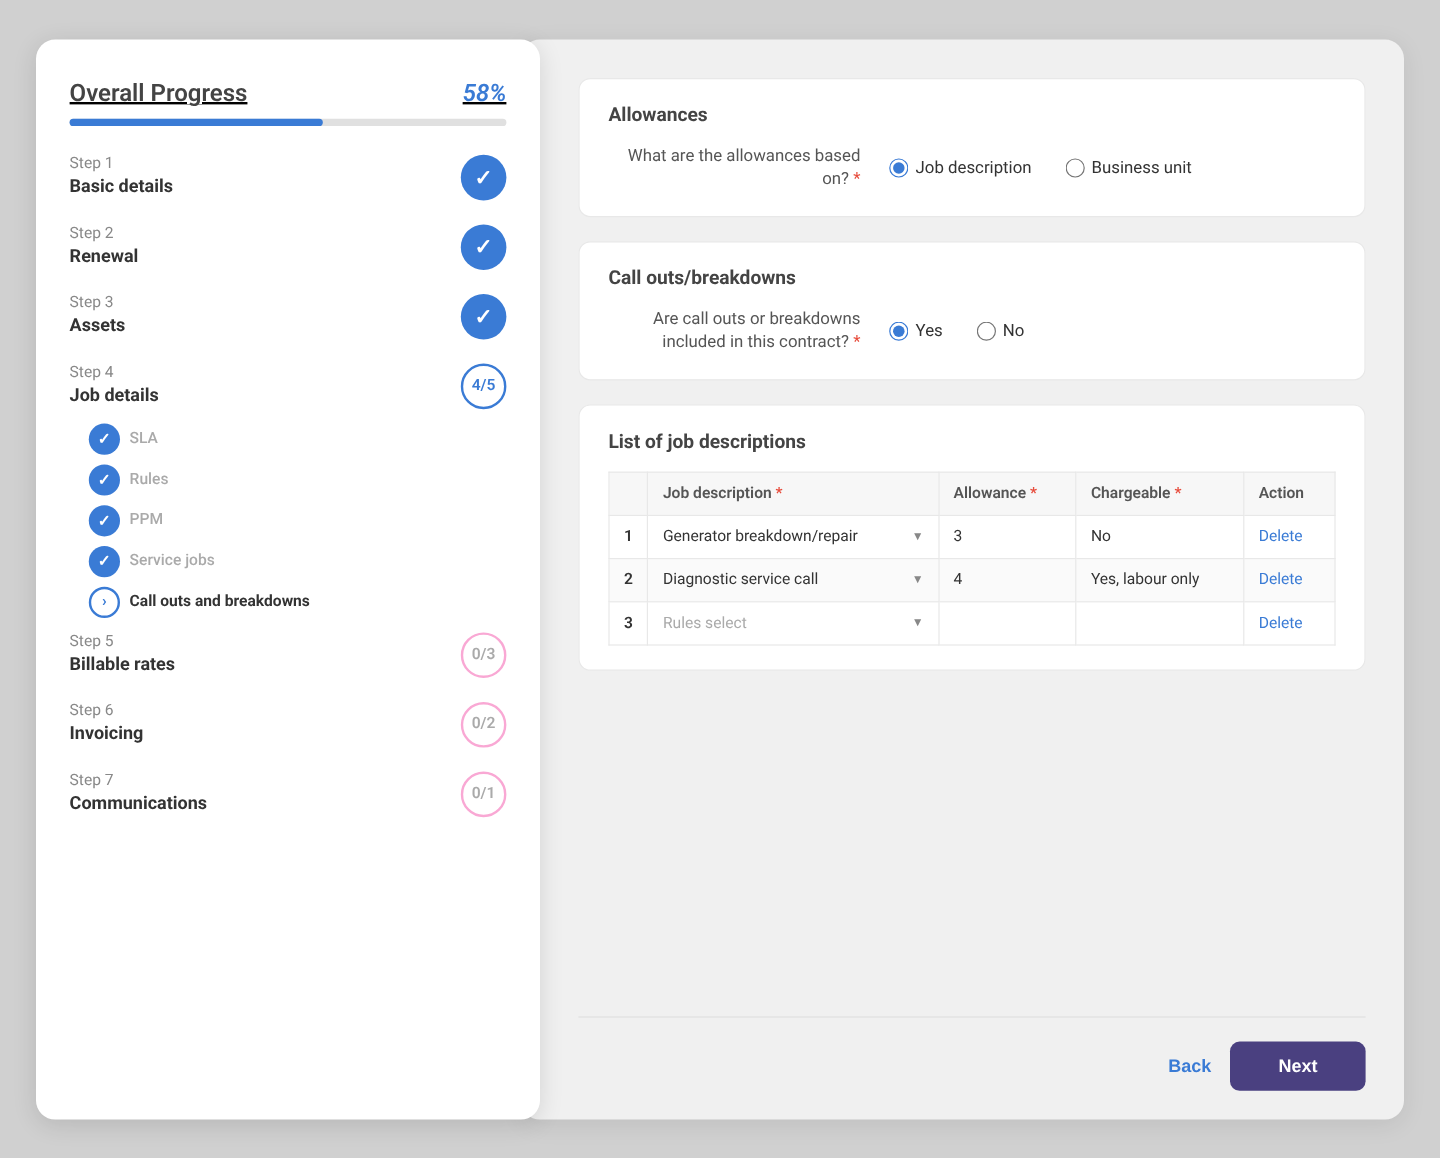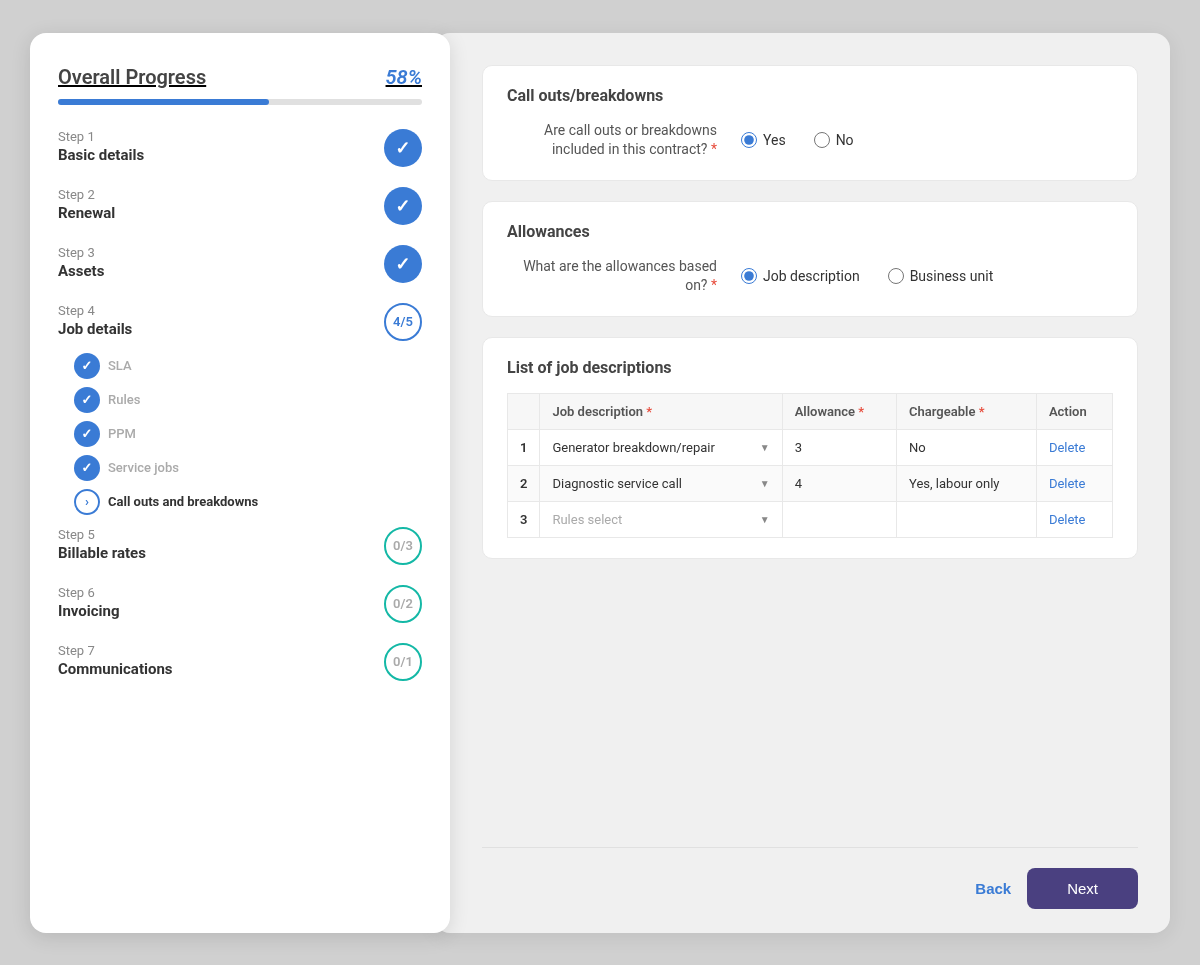--- a/index.html
+++ b/index.html
@@ -94,21 +94,21 @@
       background: #3a7bd5;
       color: #fff;
     }
     .step-badge.partial {
       background: #fff;
       border: 2px solid #3a7bd5;
       color: #3a7bd5;
     }
     .step-badge.todo {
       background: #fff;
-      border: 2px solid #14b8a6;
+      border: 2px solid #f9a8d4;
       color: #aaa;
     }
     .check-icon::before {
       content: '✓';
       font-size: 18px;
       font-weight: bold;
     }
 
     
     .substeps {
@@ -308,21 +308,21 @@
       font-weight: 600;
       cursor: pointer;
       padding: 10px 16px;
     }
     .btn-next {
       background: #4a4080;
       color: #fff;
       border: none;
       border-radius: 8px;
       font-size: 15px;
-      font-weight: 400;
+      font-weight: 700;
       padding: 12px 40px;
       cursor: pointer;
     }
   </style>
 </head>
 <body>
 
 <div class="outer-container">
 
   <div class="sidebar">
@@ -425,56 +425,56 @@
       <div class="step-text">
         <div class="step-label">Step 7</div>
         <div class="step-name">Communications</div>
       </div>
       <div class="step-badge todo">0/1</div>
     </div>
   </div>
 
   <div class="main-content">
     <div class="content-body">
+
+      <div class="card">
+        <div class="card-title">Allowances</div>
+        <div class="radio-row">
+          <div class="radio-question">
+            <span>What are the allowances based on?</span>
+            <span class="required-star"> *</span>
+          </div>
+          <div class="radio-options">
+            <label class="radio-option">
+              <input type="radio" name="allowances" checked="" style="">
+              <label>Job description</label>
+            </label>
+            <label class="radio-option">
+              <input type="radio" name="allowances" style="">
+              <label>Business unit</label>
+            </label>
+          </div>
+        </div>
+      </div>
 
       <div class="card">
         <div class="card-title">Call outs/breakdowns</div>
         <div class="radio-row">
           <div class="radio-question">
             <span>Are call outs or breakdowns included in this contract?</span>
             <span class="required-star"> *</span>
           </div>
           <div class="radio-options">
             <label class="radio-option">
               <input type="radio" name="callouts" checked="" style="">
               <label>Yes</label>
             </label>
             <label class="radio-option">
               <input type="radio" name="callouts" style="">
               <label>No</label>
-            </label>
-          </div>
-        </div>
-      </div>
-
-      <div class="card">
-        <div class="card-title">Allowances</div>
-        <div class="radio-row">
-          <div class="radio-question">
-            <span>What are the allowances based on?</span>
-            <span class="required-star"> *</span>
-          </div>
-          <div class="radio-options">
-            <label class="radio-option">
-              <input type="radio" name="allowances" checked="" style="">
-              <label>Job description</label>
-            </label>
-            <label class="radio-option">
-              <input type="radio" name="allowances" style="">
-              <label>Business unit</label>
             </label>
           </div>
         </div>
       </div>
 
       <div class="card">
         <div class="table-title">List of job descriptions</div>
         <table class="data-table">
           <thead>
             <tr>

